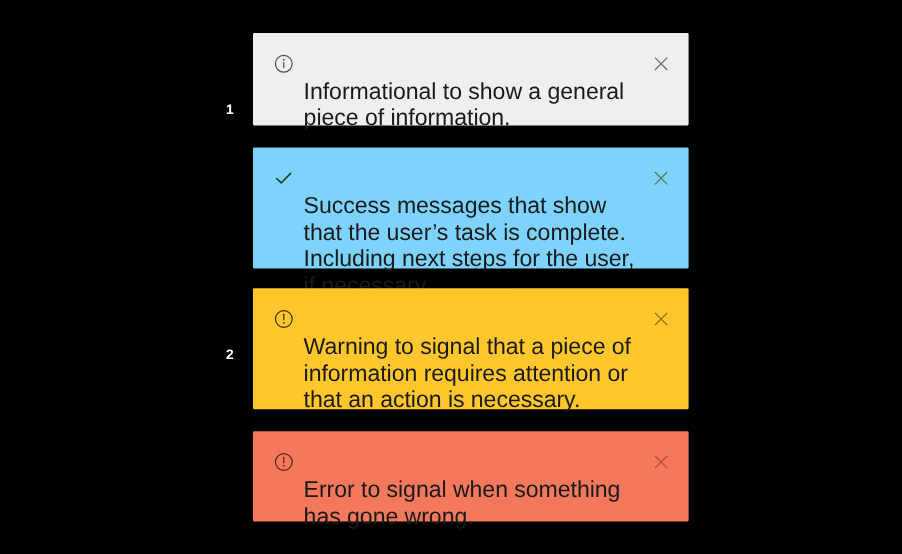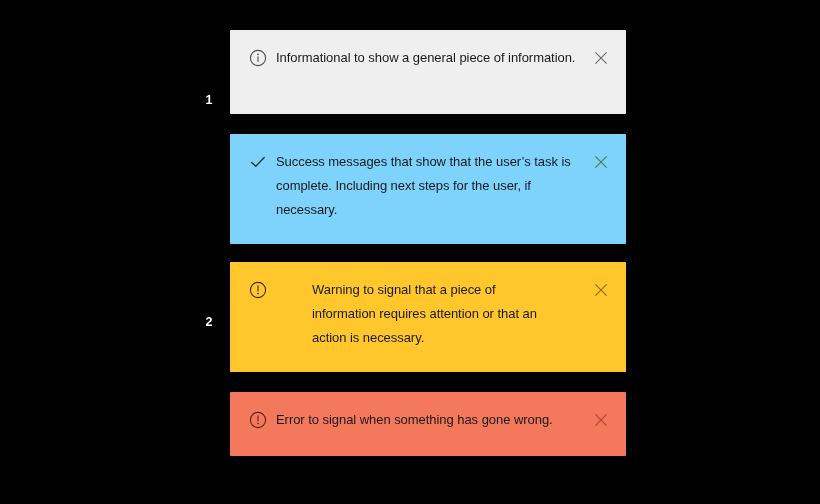--- a/index.html
+++ b/index.html
@@ -63,26 +63,27 @@
     justify-content: center;
     margin-right: 8px;
     margin-top: 1px;
   }
 
   .alert-icon svg { display: block; }
 
   .alert-message {
     flex: 1 1 auto;
     color: #1a1a1a;
-    font-size: 13px;
+    font-size: 21px;
     line-height: 24px;
     font-family: "Liberation Sans", sans-serif;
     letter-spacing: -0.05px;
     padding-right: 10px;
     white-space: pre-line;
+    margin-top: 26px;
   }
 
   .alert-close {
     flex: 0 0 auto;
     width: 22px;
     height: 22px;
     display: flex;
     align-items: center;
     justify-content: center;
     margin-top: 1px;
@@ -90,24 +91,24 @@
   }
   .alert-close svg { display: block; }
 
   
   #row-1 .alert-box { top: 0; height: 84px; background: #efefef; }
 
   
   #row-2 .alert-box { top: 0; height: 110px; background: #7dd3fc; }
 
   
-  #row-3 .alert-box { top: 0; height: 110px; background: #ffc72c; gap: 36px; }
+  #row-3 .alert-box { top: 0; height: 110px; background: #ffc72c; }
 
   
-  #row-4 .alert-box { top: 0; height: 64px; background: #f4785c; justify-content: flex-end; }
+  #row-4 .alert-box { top: 0; height: 82px; background: #f4785c; justify-content: flex-end; }
 
   #row-1 { top: 30px; height: 84px; }
   #row-2 { top: 134px; height: 110px; }
   #row-3 { top: 262px; height: 110px; }
   #row-4 { top: 392px; height: 82px; }
 
   #row-1 .row-number { top: 64px; }
   #row-2 .row-number { top: 182px; }
 </style>
 </head>

